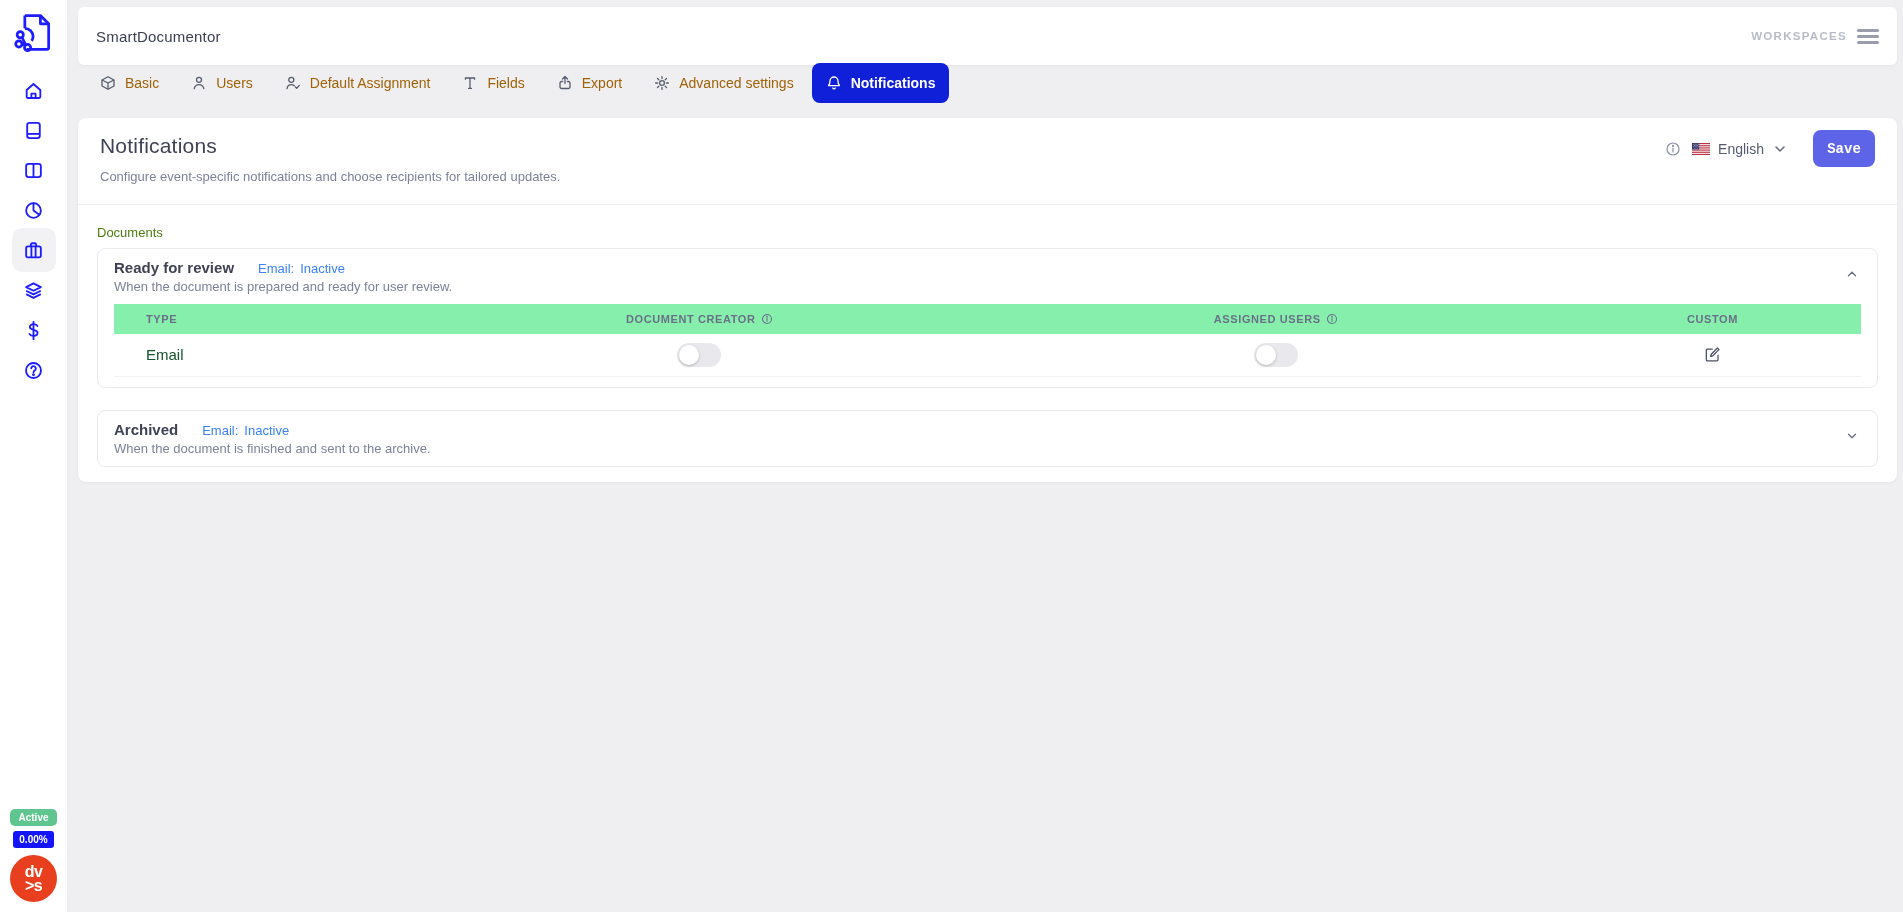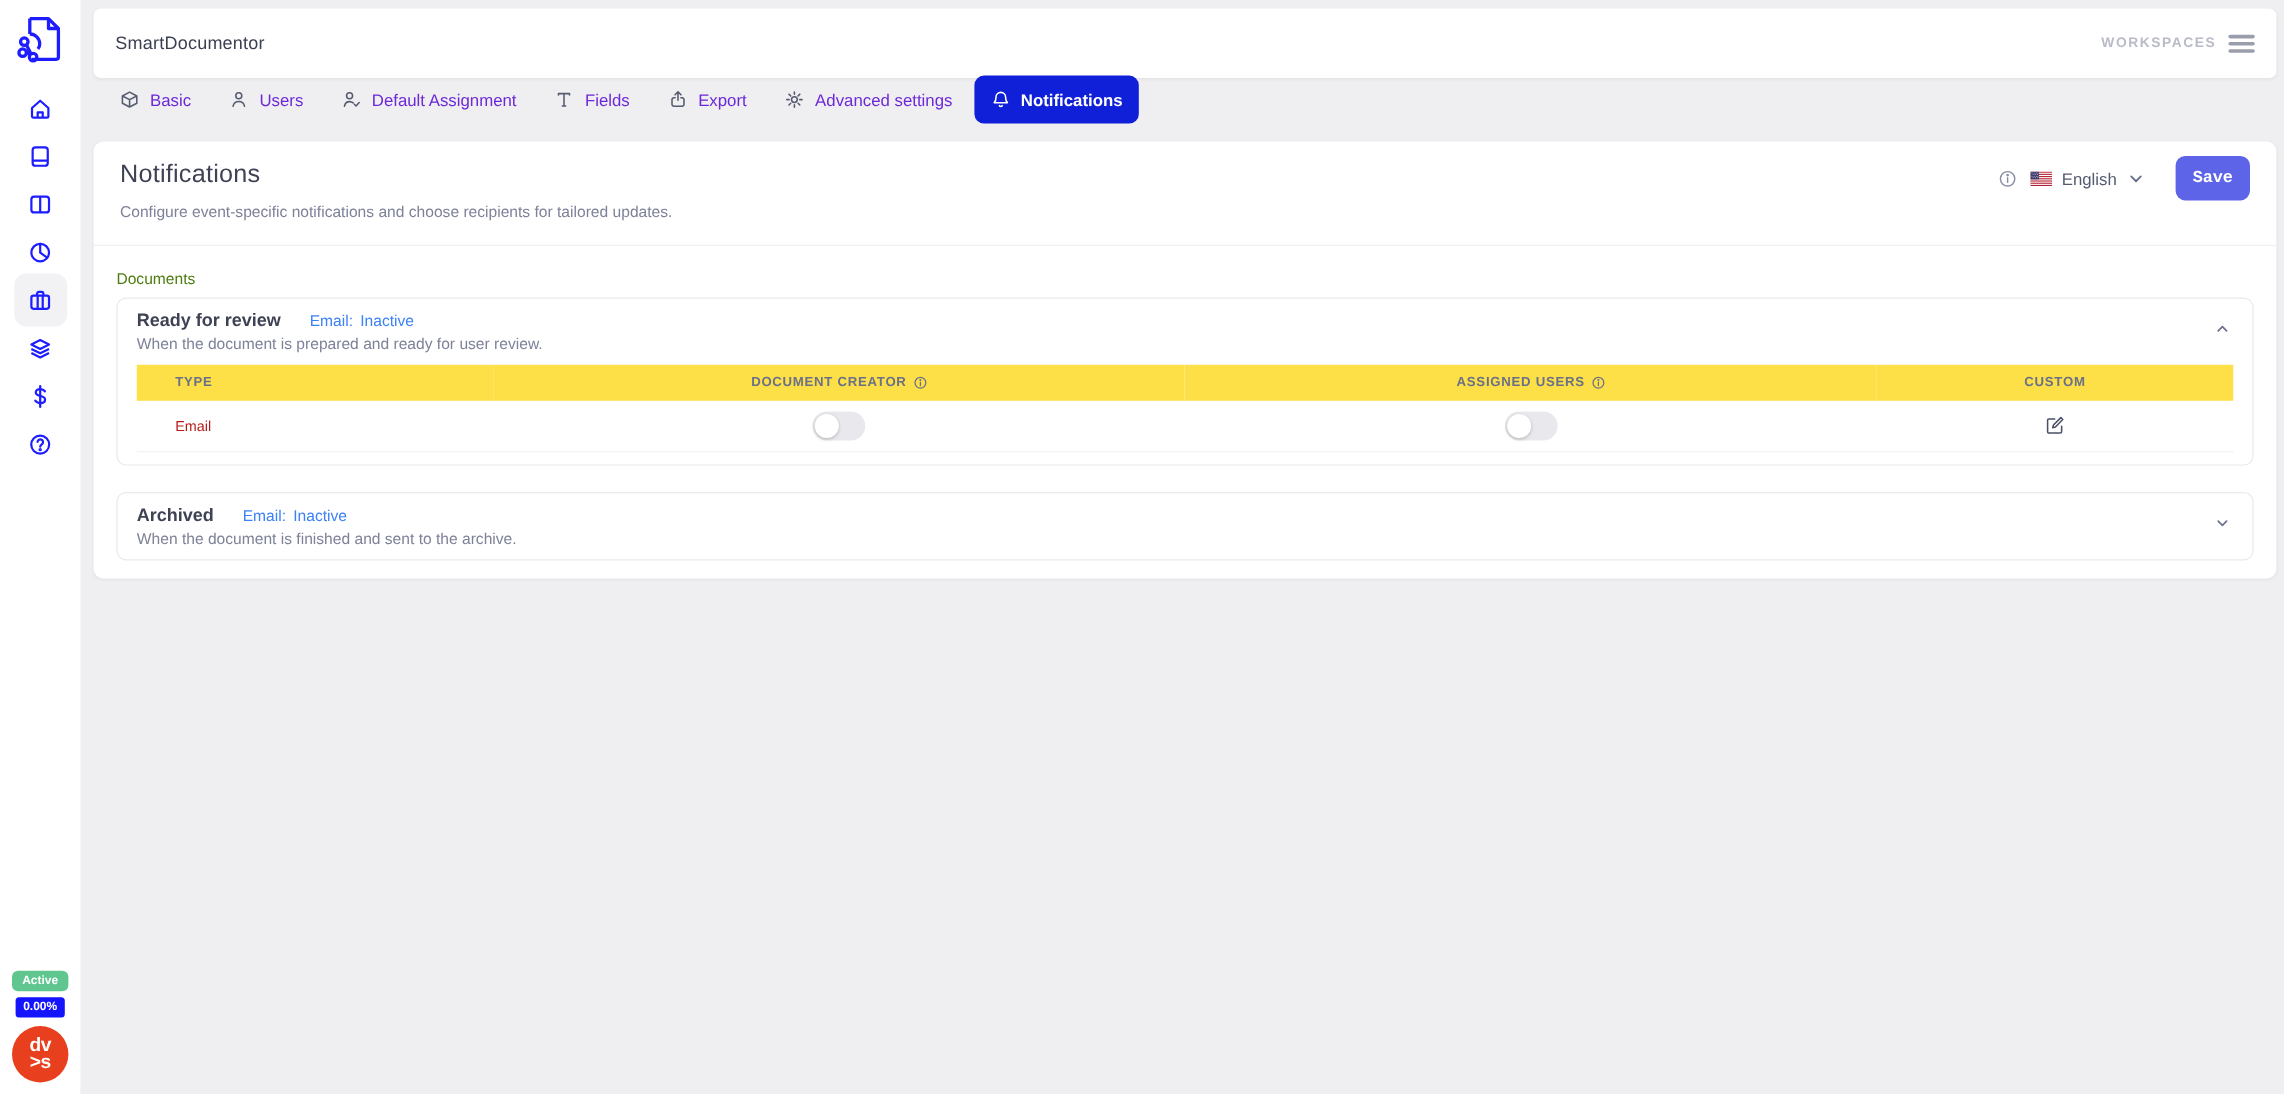--- a/index.html
+++ b/index.html
@@ -22,21 +22,21 @@
   .header-bar{position:absolute;left:78px;top:7px;width:1819px;height:58px;background:#fff;border-radius:6px;
     box-shadow:0 1px 3px rgba(40,40,80,.05);display:flex;align-items:center;justify-content:space-between;padding:0 18px}
   .app-title{font-size:15px;font-weight:500;color:#3a3f52;letter-spacing:.2px}
   .workspaces{display:flex;align-items:center;gap:10px;cursor:pointer}
   .workspaces-label{font-size:11.5px;font-weight:600;letter-spacing:1.3px;color:#b9bcc8}
   .hamburger{display:flex;flex-direction:column;gap:3px}
   .hamburger span{display:block;width:22px;height:3px;border-radius:2px;background:#9a9dab}
 
   
   .tabs-row{position:absolute;left:78px;top:62px;width:1819px;height:41px;display:flex;align-items:center;gap:4px;padding-left:8px}
-  .tab{display:flex;align-items:center;gap:9px;height:40px;padding:0 14px;border-radius:8px;font-size:14px;color:#6d28d9;cursor:pointer;white-space:nowrap}
+  .tab{display:flex;align-items:center;gap:9px;height:40px;padding:0 14px;border-radius:8px;font-size:14px;color:#a16207;cursor:pointer;white-space:nowrap}
   .tab .ticon{color:#565b70}
   .tab.active{background:#101fd8;color:#fff;font-weight:600}
   .tab.active .ticon{color:#fff}
 
   
   .main-card{position:absolute;left:78px;top:118px;width:1819px;height:364px;background:#fff;border-radius:8px;
     box-shadow:0 1px 3px rgba(40,40,80,.05)}
   .card-head{position:relative;height:87px;border-bottom:1px solid #eef0f4;padding:16px 22px 0}
   .page-title{font-size:21px;font-weight:500;color:#3f4254;letter-spacing:.2px}
   .page-subtitle{font-size:13px;color:#7e8299;margin-top:11px}
@@ -53,28 +53,28 @@
 
   .panel{border:1px solid #e9eaef;border-radius:8px;position:relative;padding:10px 16px 10px;margin-bottom:22px}
   .panel-title-row{display:flex;align-items:baseline;gap:24px}
   .panel-title{font-size:15px;font-weight:600;color:#3f4254}
   .panel-status{font-size:13px;color:#3b82f6}
   .panel-status .status-value{margin-left:6px}
   .panel-desc{font-size:13px;color:#7e8299;margin-top:3px}
   .panel-chevron{position:absolute;right:16px;top:16px;color:#6a7088;background:none;border:none;cursor:pointer;padding:2px}
 
   table.notif-table{width:100%;border-collapse:collapse;margin-top:10px}
-  .notif-table thead tr{background:#fde047}
+  .notif-table thead tr{background:#86efac}
   .notif-table th{height:30px;font-size:11px;font-weight:600;color:#6a7088;letter-spacing:.6px;text-transform:uppercase;white-space:nowrap}
   .notif-table th.col-type{width:17%;text-align:left;padding-left:32px}
   .notif-table th.col-dc,.notif-table th.col-au{width:33%;text-align:center}
   .notif-table th.col-custom{width:17%;text-align:center}
   .th-inner{display:inline-flex;align-items:center;gap:5px}
   .notif-table td{height:42px;border-bottom:1px solid #f1f2f6}
-  .td-type{font-size:12px;color:#b91c1c;padding-left:32px}
+  .td-type{font-size:15px;color:#14532d;padding-left:32px}
   .td-center{text-align:center}
   .toggle{width:44px;height:24px;border-radius:12px;background:#e9e9ed;position:relative;display:inline-block;vertical-align:middle;cursor:pointer}
   .toggle .knob{position:absolute;left:2px;top:2px;width:20px;height:20px;border-radius:50%;background:#fff;box-shadow:0 1px 3px rgba(0,0,0,.22)}
   .edit-btn{background:none;border:none;cursor:pointer;color:#4a5065;padding:2px;vertical-align:middle}
 </style>
 </head>
 <body>
 
 <aside class="sidebar">
   <div class="brand-logo">

